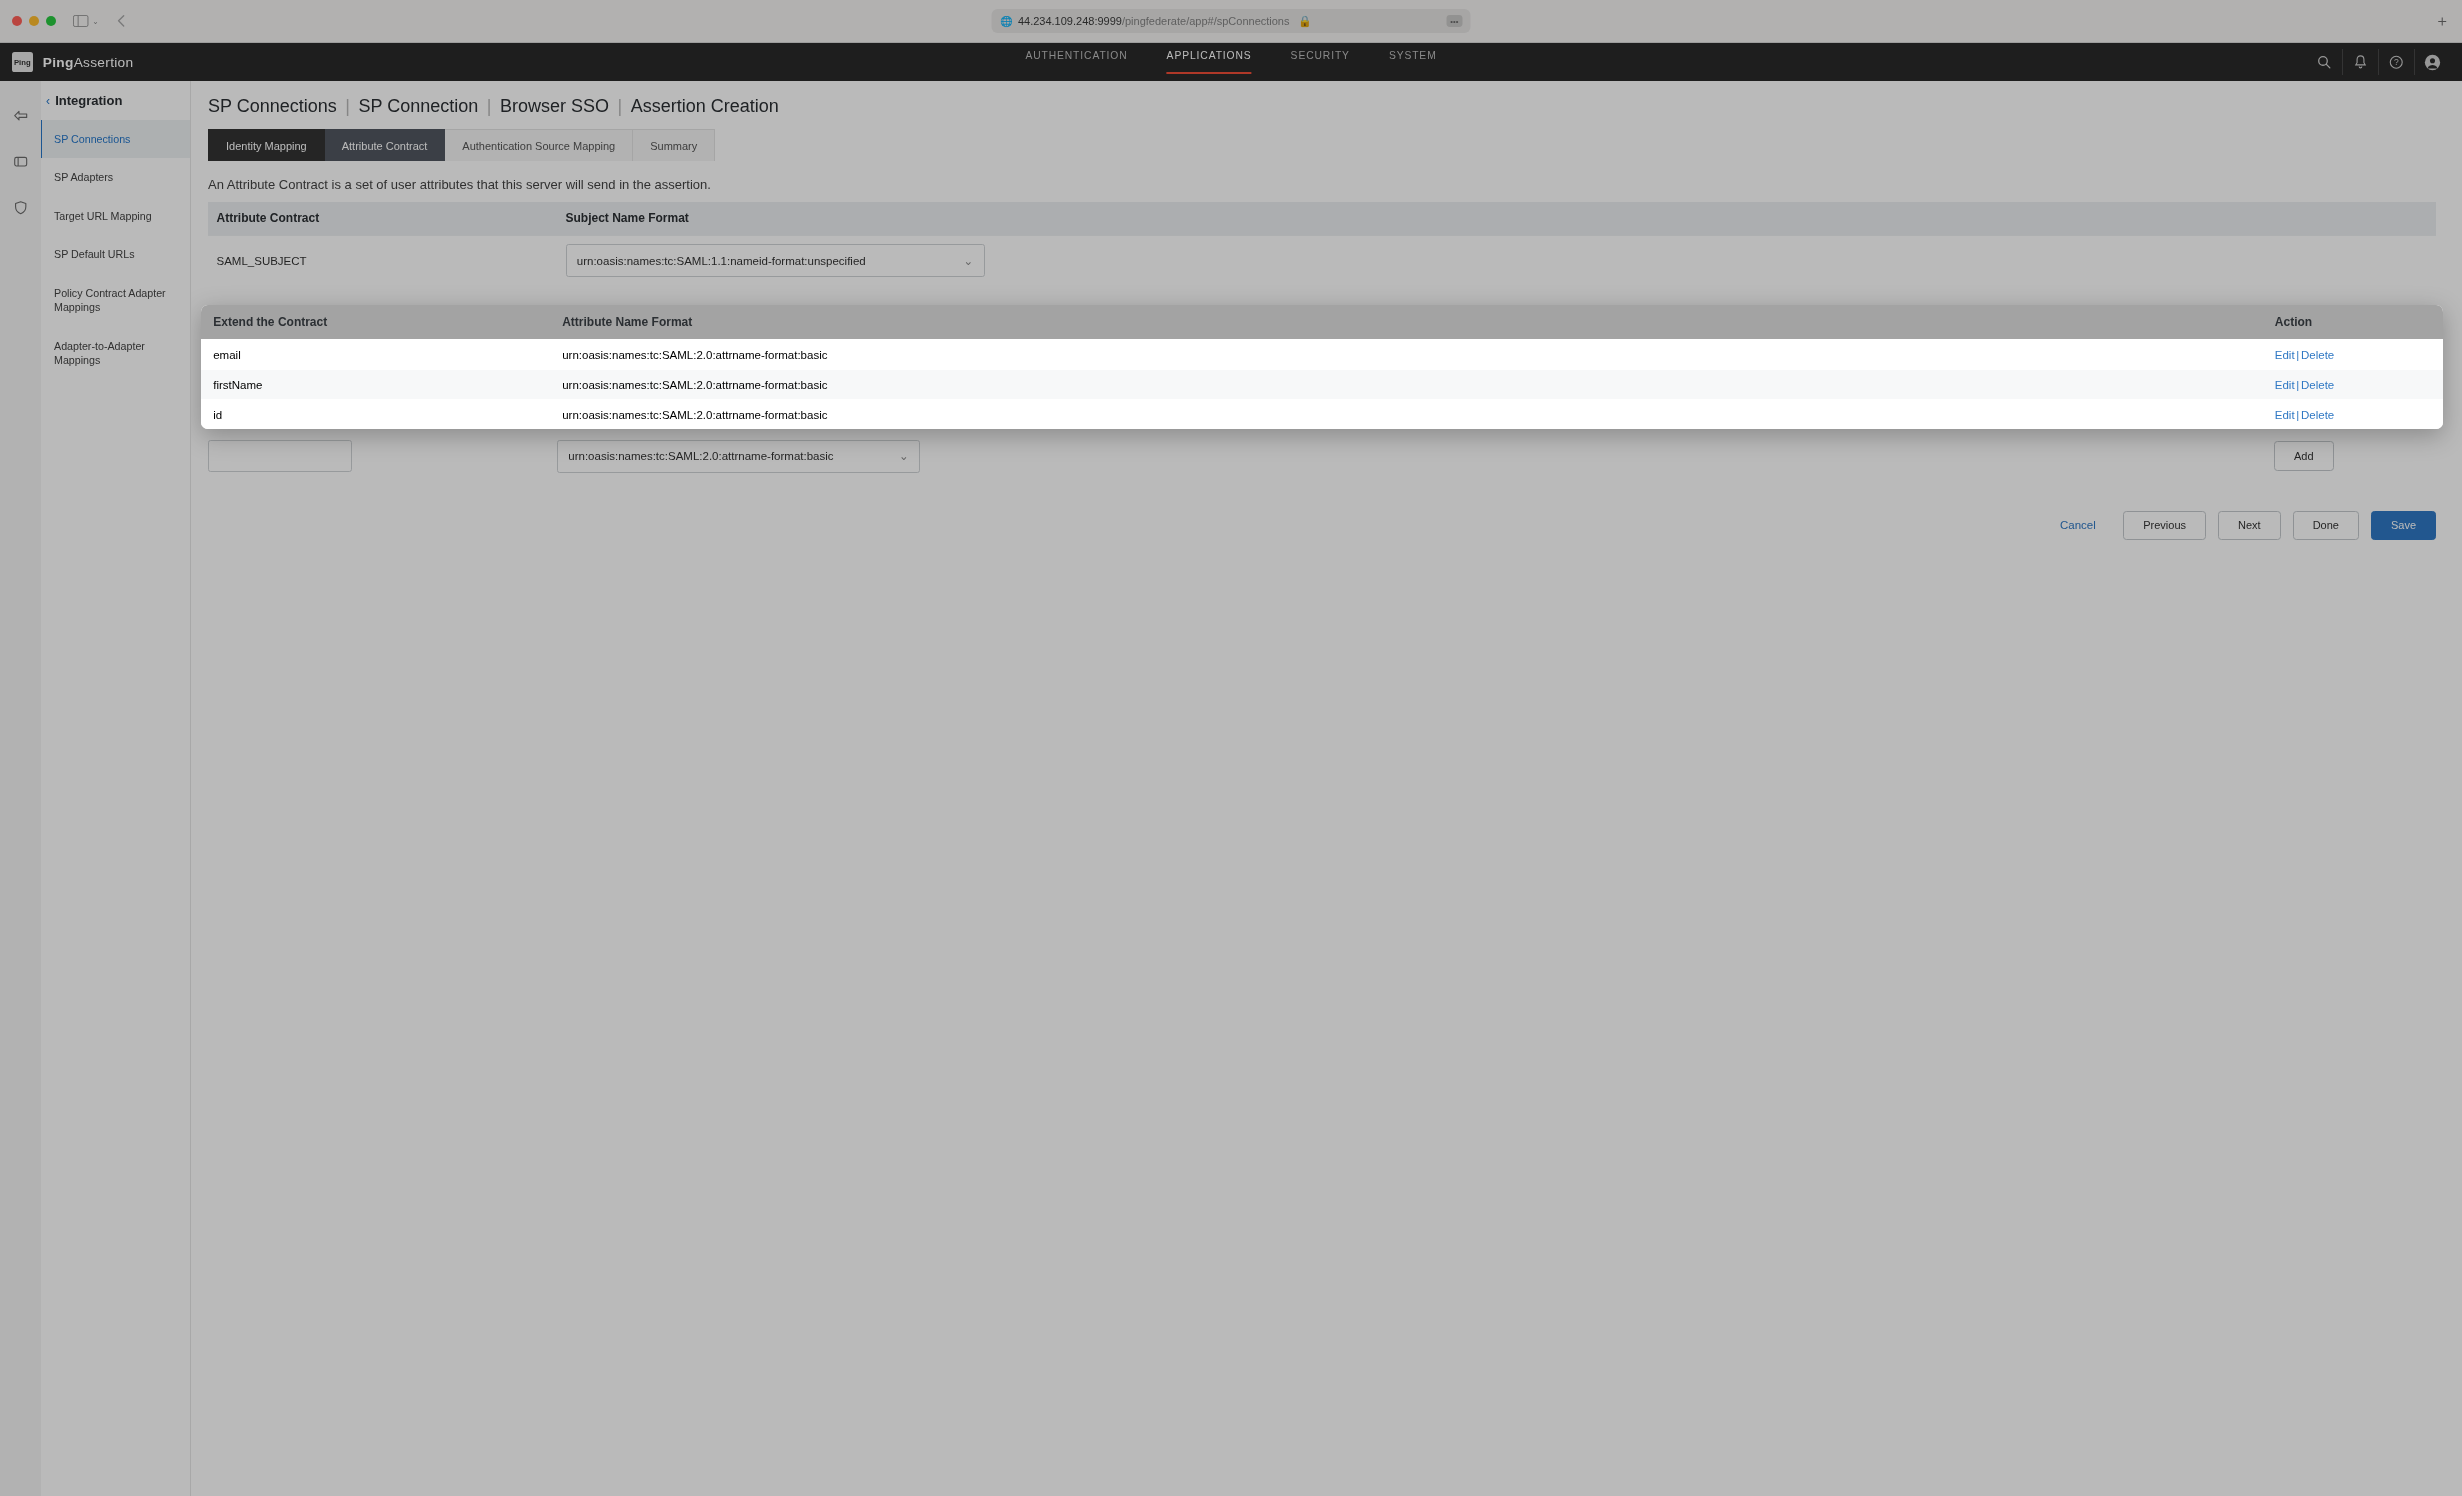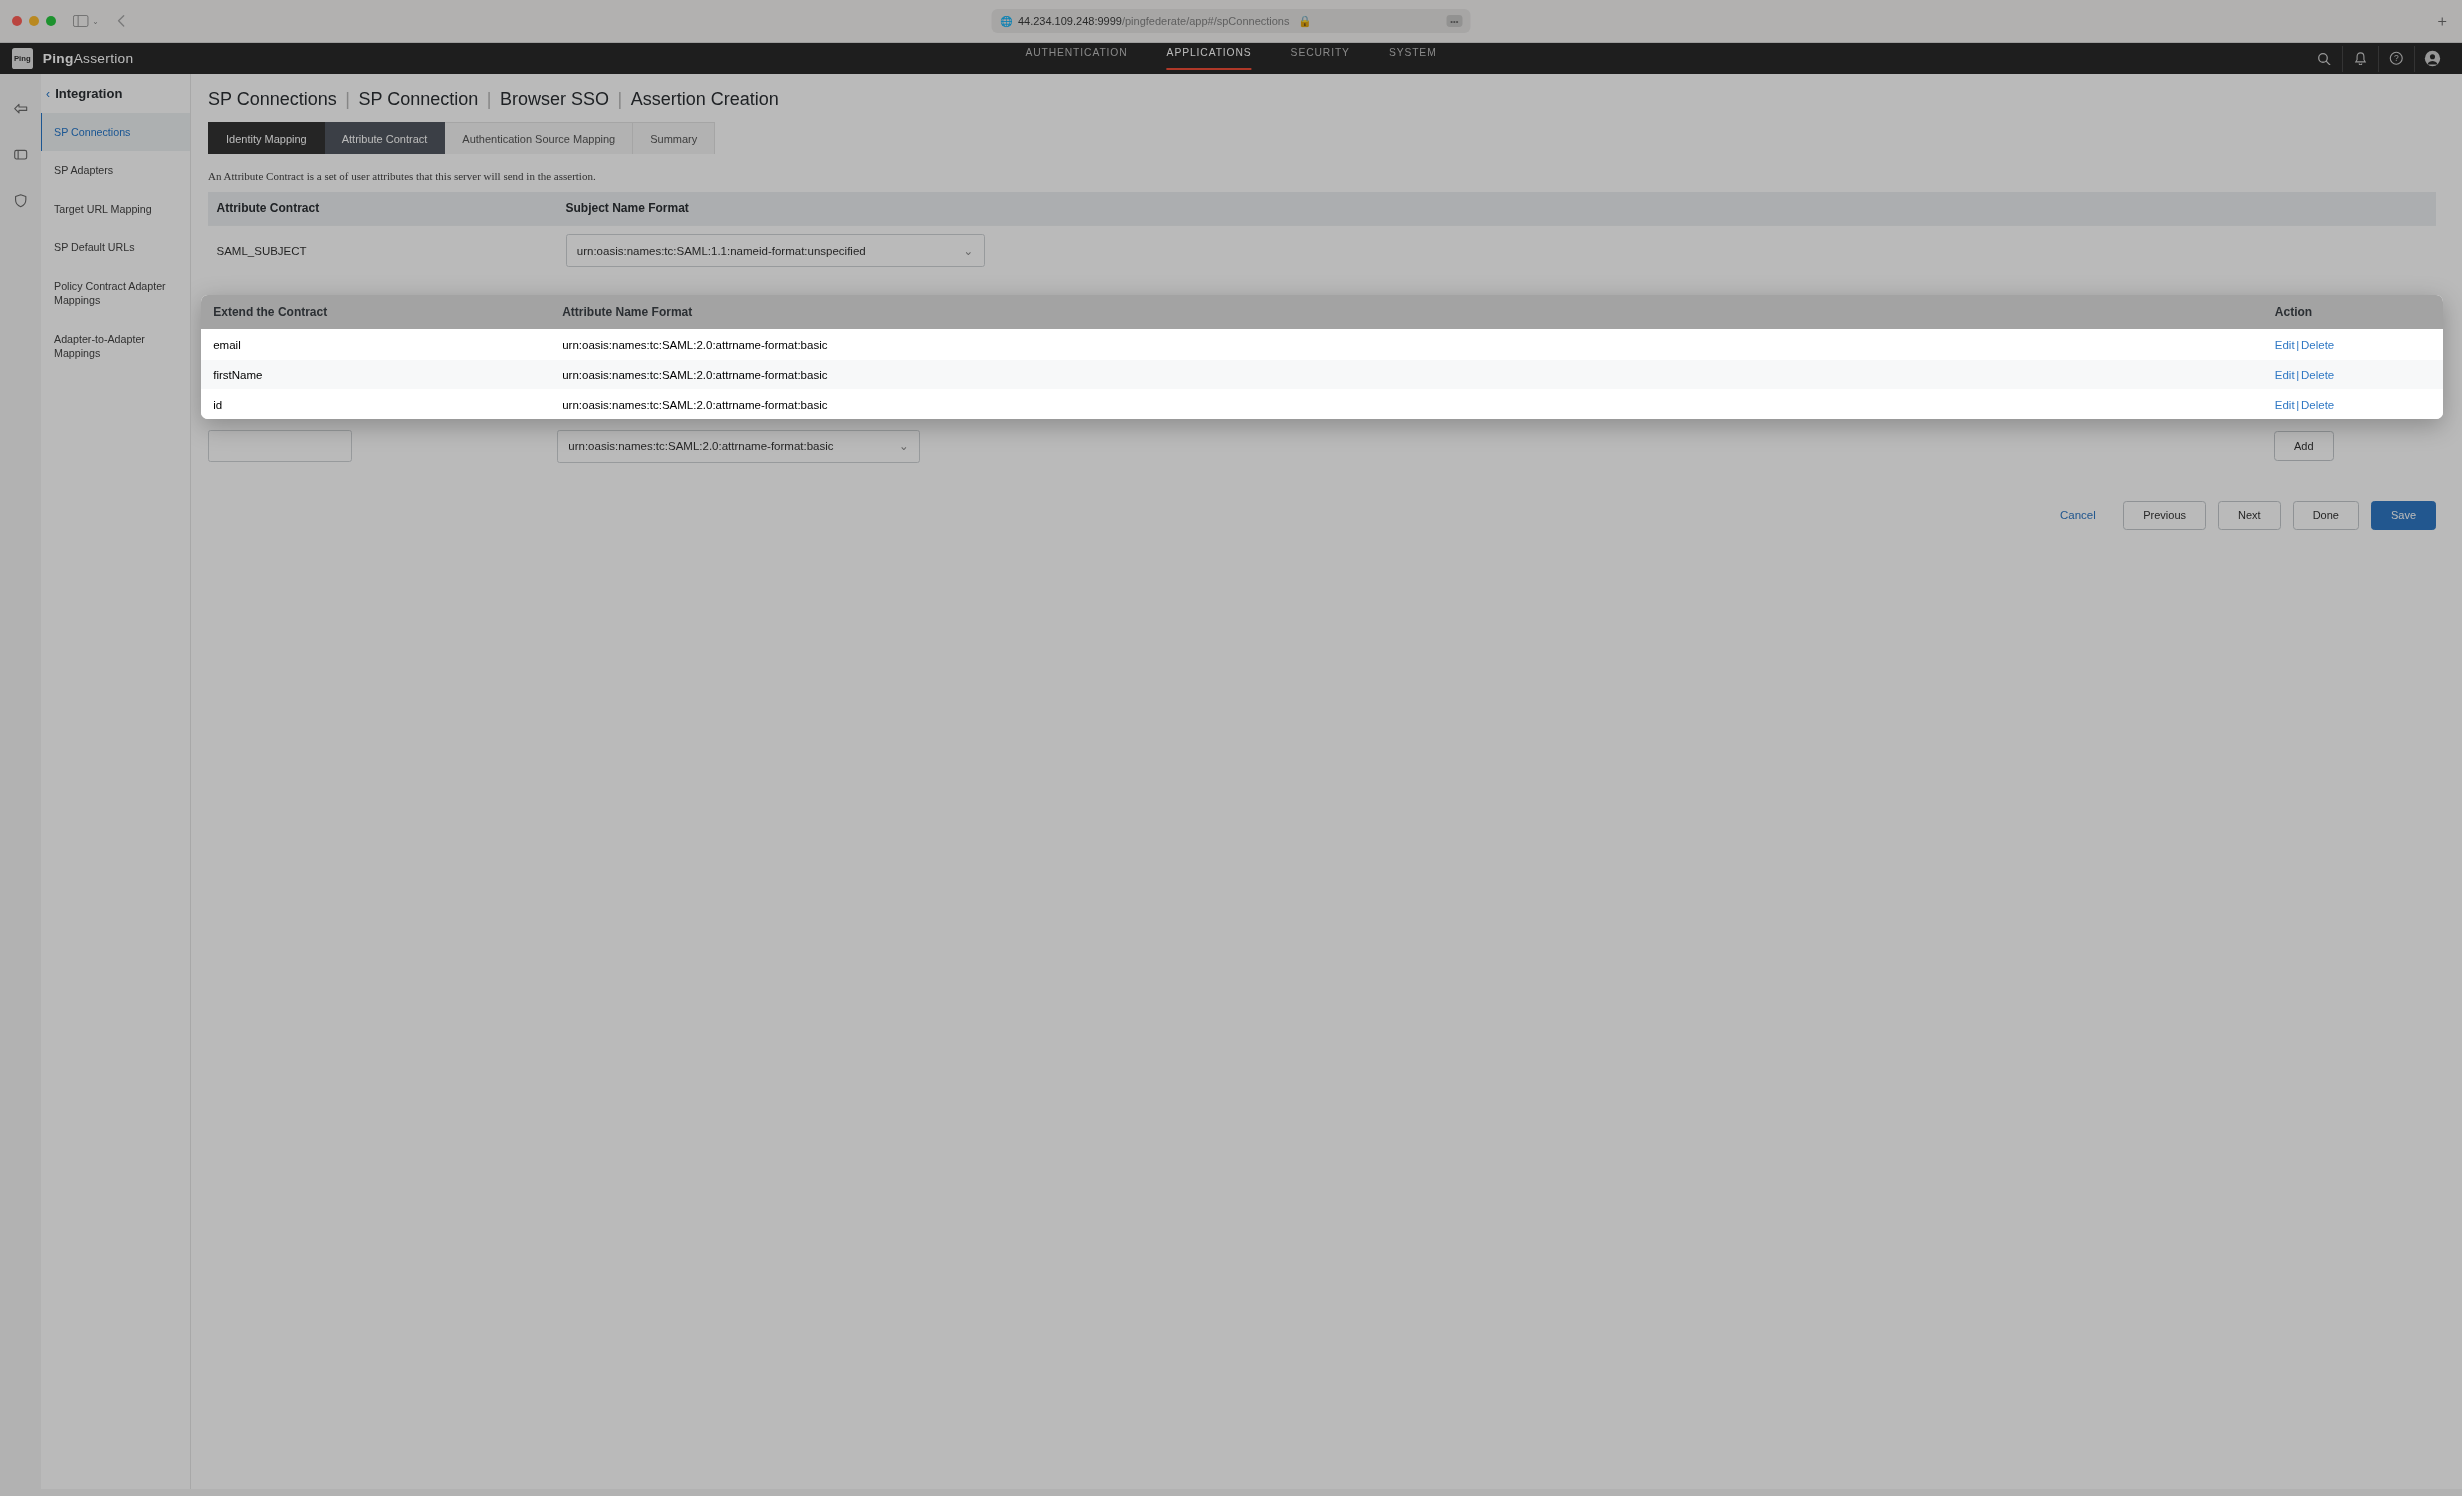--- a/index.html
+++ b/index.html
@@ -20,21 +20,21 @@
     .back-btn { margin-left: 8.5px; color: #9a9a9a; }
     .url-bar { position: absolute; left: 50%; transform: translateX(-50%); width: 479px; height: 24px; background: #e5e4e3; border-radius: 6px; display: flex; align-items: center; justify-content: center; font-size: 11px; color: #5a5a5a; gap: 5.1px; padding: 0 8.5px; }
     .url-bar .globe { font-size: 10.3px; }
     .url-bar .host { color: #3a3a3a; }
     .url-bar .path { color: #838383; }
     .url-bar .lock { margin-left: 3.4px; color: #838383; }
     .url-bar .more { margin-left: auto; background: #c9c8c7; border-radius: 3.4px; width: 15.4px; height: 12px; display: flex; align-items: center; justify-content: center; font-size: 7.7px; color: #6b6b6b; }
     .new-tab { margin-left: auto; color: #6b6b6b; font-size: 15.4px; }
 
     
-    .pf-header { height: 31px; background: #2a2a2a; display: flex; align-items: center; padding: 0 12px; color: #fff; }
+    .pf-header { height: 38px; background: #2a2a2a; display: flex; align-items: center; padding: 0 12px; color: #fff; }
     .pf-logo-badge { width: 20.5px; height: 20.5px; background: #e5e5e5; border-radius: 2.6px; display:flex; align-items:center; justify-content:center; font-size:7.7px; font-weight:bold; color:#333; margin-right: 10.3px;}
     .pf-brand { font-size: 13.7px; letter-spacing: 0.3px; }
     .pf-brand .bold { font-weight: 600; }
     .pf-brand .light { font-weight: 300; }
     .pf-nav { position: absolute; left: 50%; transform: translateX(-50%); display: flex; gap: 39px; }
     .pf-nav a { color: #bdbdbd; text-decoration: none; font-size: 10.3px; letter-spacing: 0.9px; font-weight: 500; padding-bottom: 10.3px; }
     .pf-nav a.active { color: #fff; border-bottom: 2.6px solid #f04e38; }
     .pf-header-icons { margin-left: auto; display: flex; align-items: center; gap: 0; }
     .pf-header-icons .hicon { width: 36px; height: 26px; display:flex; align-items:center; justify-content:center; color:#cfcfcf; border-left: 0.9px solid #484848; font-size: 13.7px; }
     .pf-header-icons .hicon:first-child { border-left: none; }
@@ -55,21 +55,21 @@
     .breadcrumbs { display:flex; align-items:center; gap: 8.5px; font-size: 18px; color:#2b2f33; margin-bottom: 12px; flex-wrap:wrap;}
     .breadcrumbs .bc { font-weight:400; }
     .breadcrumbs .sep { color:#b8b8b8; font-weight:300; }
 
     .tabs { display:flex; }
     .tab { padding: 9.4px 17px; font-size: 11px; background:#f4f4f4; color:#555; border:0.9px solid #e2e2e2; border-bottom:none; cursor:pointer; }
     .tab.done { background:#333333; color:#fff; border-color:#333; }
     .tab.active { background:#525760; color:#fff; border-color:#525760; }
     .tab:not(:first-child){ border-left:none; }
 
-    .desc { font-size: 11px; color:#444; margin: 15.4px 0 10.3px; font-family: Liberation Serif, serif; }
+    .desc { font-size: 13px; color:#444; margin: 15.4px 0 10.3px; }
 
     table.contract { width:100%; border-collapse: collapse; }
     table.contract th { text-align:left; background:#eceff1; font-size:12px; font-weight:600; padding: 9.4px 8.5px; color:#2b2f33; }
     table.contract td { padding: 8.5px; font-size: 11.5px; color:#333; border-top: 0.9px solid #eef0f1; vertical-align: middle; }
 
     .select { display:flex; align-items:center; justify-content:space-between; border:0.9px solid #cfd3d6; border-radius:2.6px; padding: 8.5px 10.3px; background:#fff; font-size: 11.5px; color:#333; width: 419px; }
     .select .caret { color:#888; }
     .select.small { width: 363px; }
 
     

